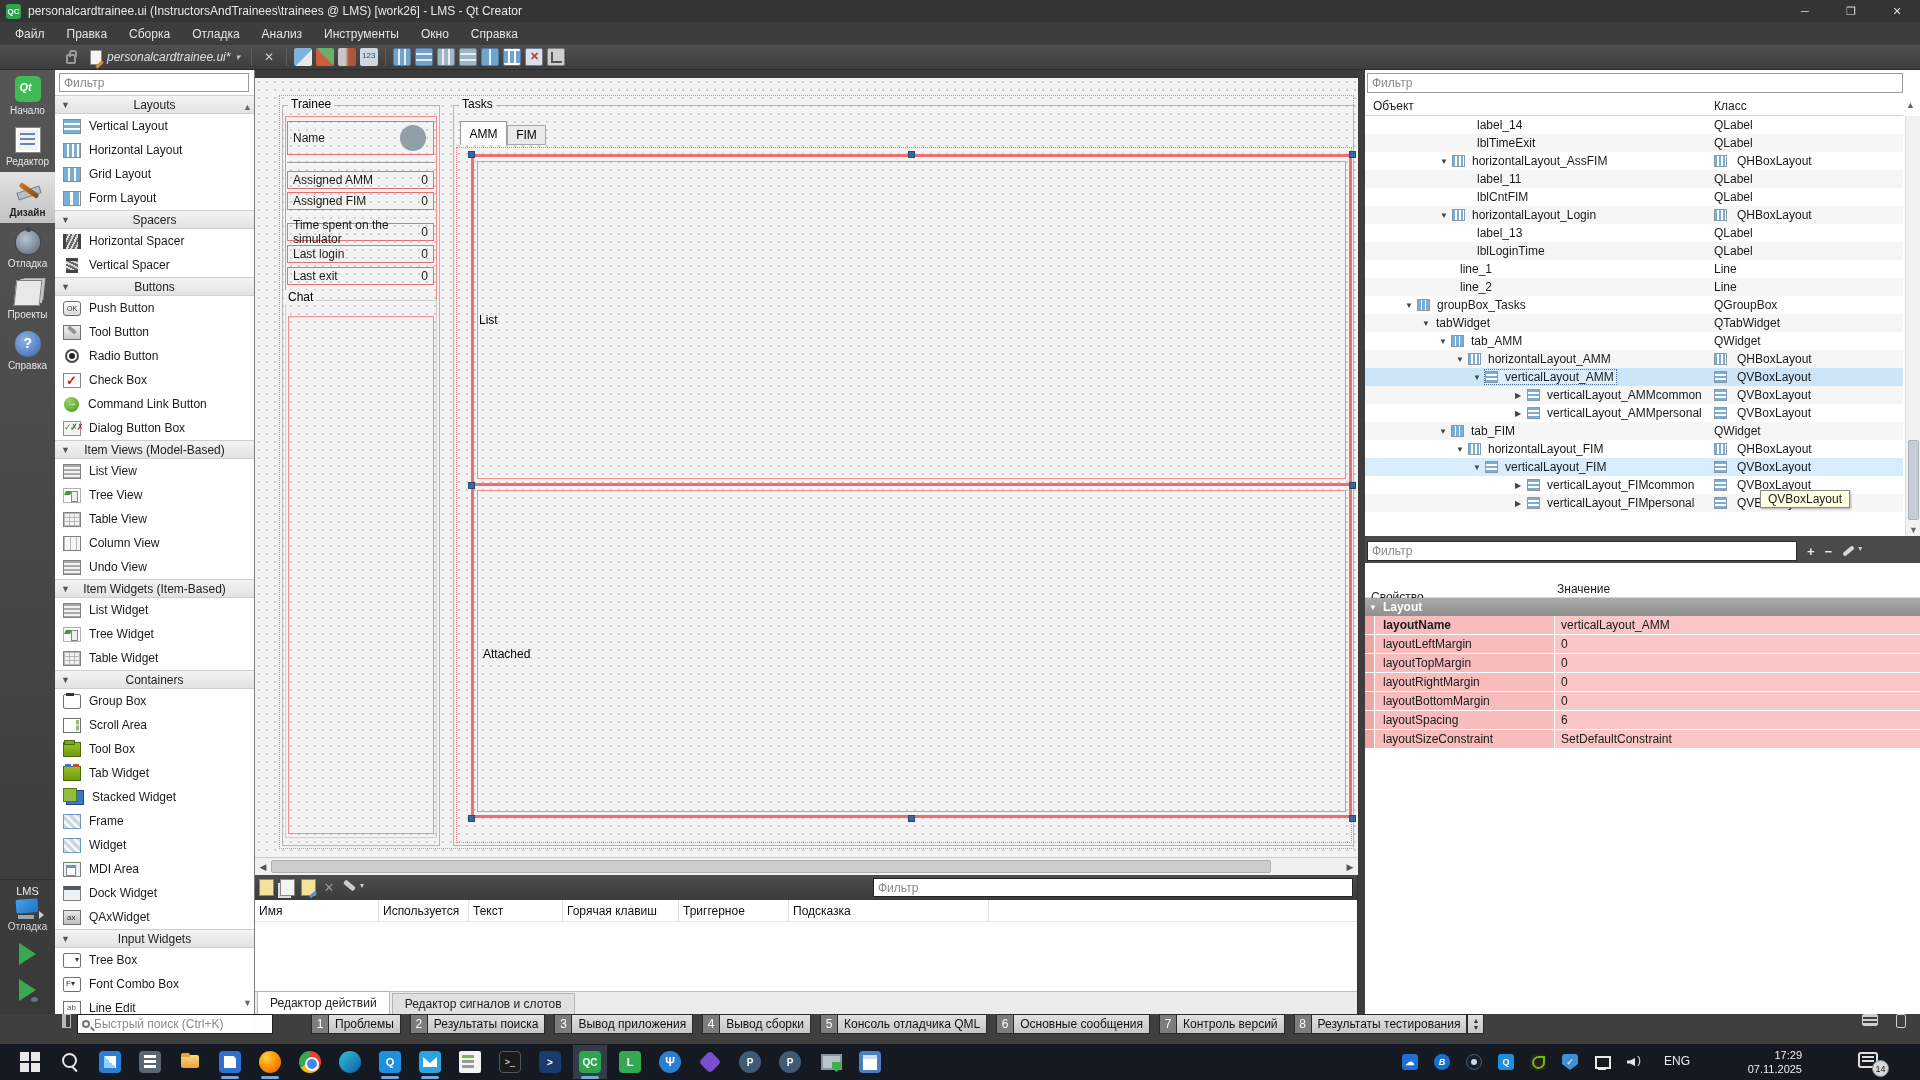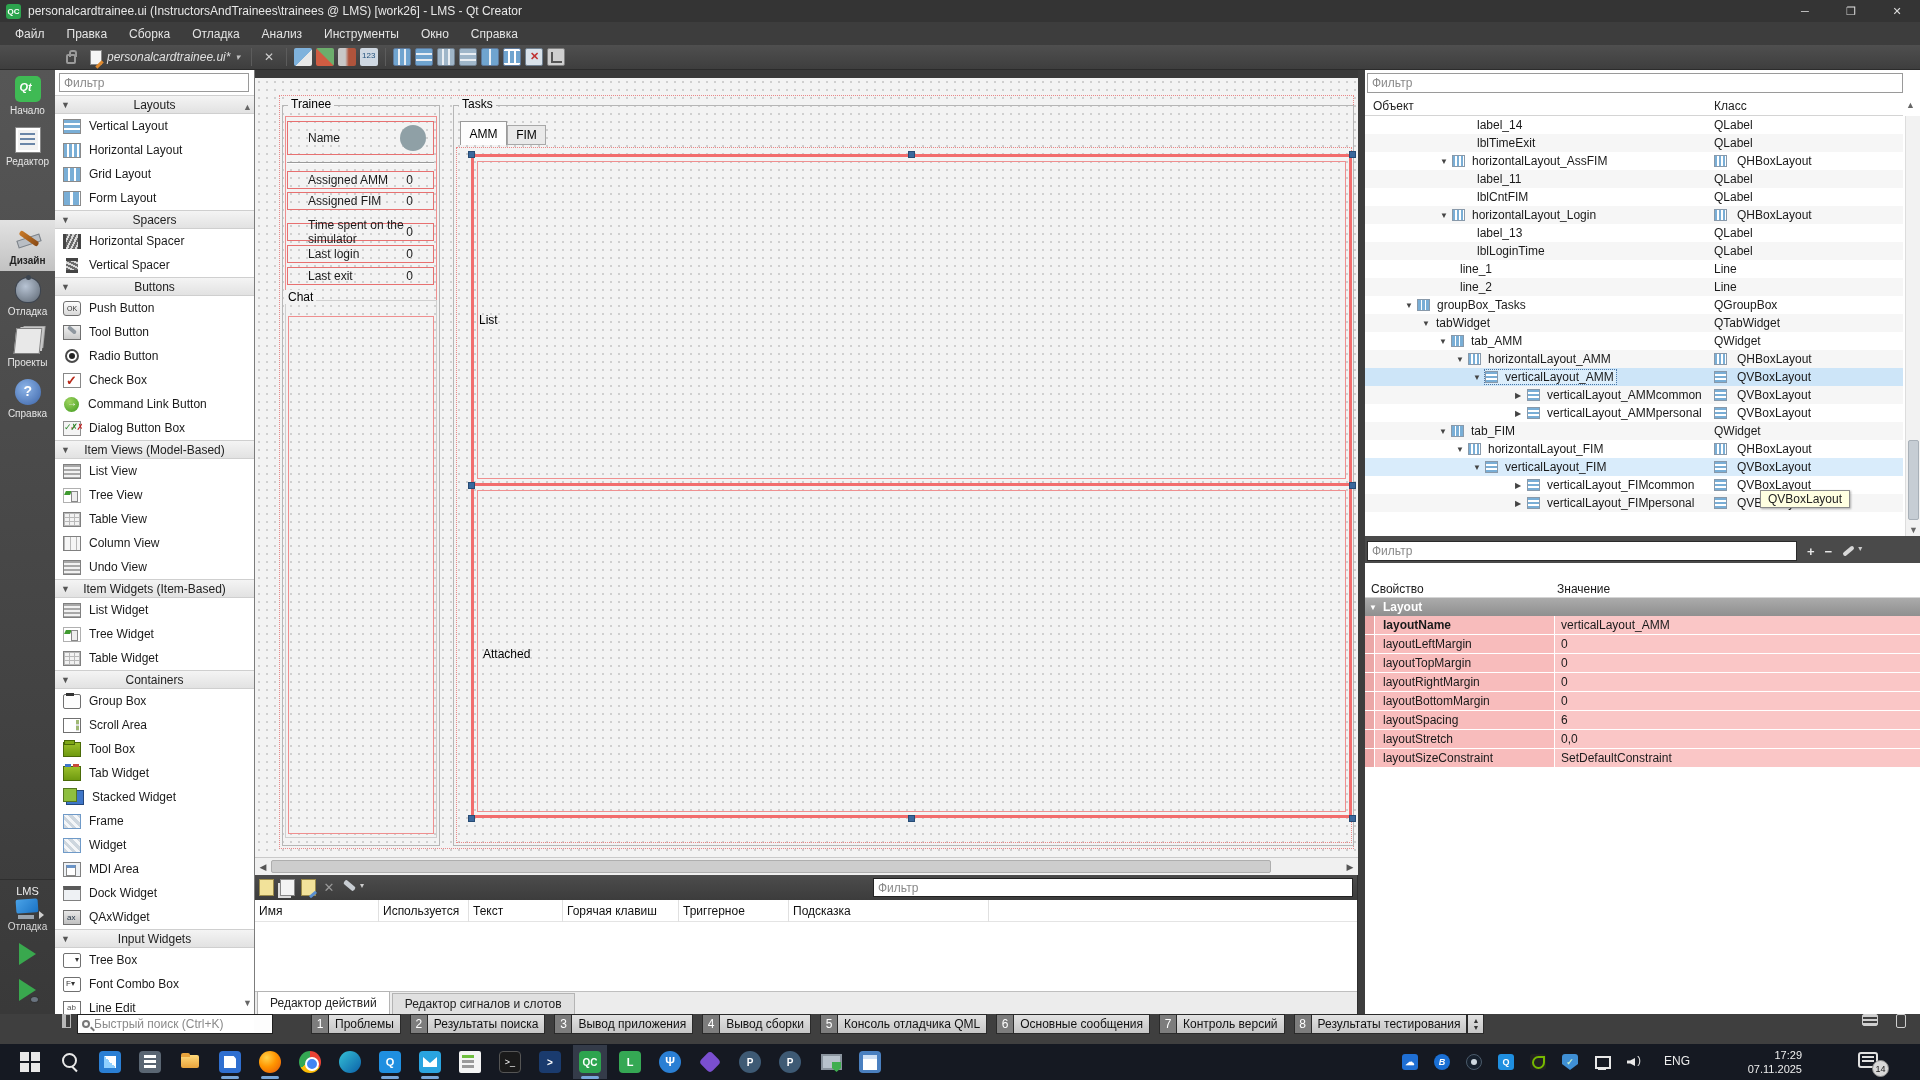--- a/index.html
+++ b/index.html
@@ -44,21 +44,21 @@
   .tb-icon[data-icon="layout-grid-icon"] { background:repeating-linear-gradient(90deg,#6fa4cf 0 4px,#fff 4px 6px),#fff; border:1px solid #5c789a; box-shadow:inset 0 -6px 0 -4px #fff, inset 0 6px 0 -4px #fff; }
   .tb-icon[data-icon="break-layout-icon"] { background:#d9e2ea; border:1px solid #708090; }
   .tb-icon[data-icon="break-layout-icon"]::after { content:"✕"; position:absolute; left:4px; top:1px; color:#c03434; font-weight:bold; font-size:11px; }
   .tb-icon[data-icon="adjust-size-icon"] { background:#cfcfcf; border:1px solid #808080; }
   .tb-icon[data-icon="adjust-size-icon"]::after { content:""; position:absolute; left:3px; top:3px; width:9px; height:9px; border-left:2px solid #555; border-bottom:2px solid #555; }
 
   
   #mode-sidebar { left:0; top:70px; width:55px; height:974px; background:linear-gradient(#565656,#383838); display:flex; flex-direction:column; align-items:center; }
   .mode { width:55px; padding:6px 0 5px; display:flex; flex-direction:column; align-items:center; gap:3px; }
   .mode .mode-label { font-size:10px; color:#e6e6e6; }
-  .mode.active { background:linear-gradient(#e2e2e2,#c2c2c2);margin-top:48px; }
+  .mode.active { background:linear-gradient(#e2e2e2,#c2c2c2); }
   .mode.active .mode-label { color:#222; font-weight:bold; }
   .mode-icon { width:26px; height:26px; position:relative; }
   .mi-home { background:#3fba54; border-radius:5px; }
   .mi-home::after { content:"Qt"; position:absolute; left:5px; top:5px; color:#fff; font-size:11px; font-weight:bold; font-style:italic; }
   .mi-editor { background:#f2f2f2; border:1px solid #888; box-shadow:inset 0 0 0 2px #fff; }
   .mi-editor::after { content:""; position:absolute; left:4px; top:5px; width:15px; height:12px;
      background:repeating-linear-gradient(180deg,#6a86a8 0 2px,transparent 2px 5px); }
   .mi-design::before { content:""; position:absolute; left:2px; top:11px; width:22px; height:6px; background:#b9bec4; border:1px solid #7c8288; transform:rotate(-18deg); }
   .mi-design::after { content:""; position:absolute; left:3px; top:10px; width:22px; height:5px; background:linear-gradient(90deg,#c87a28,#8a4a14); border-radius:2px; transform:rotate(35deg); }
   .mi-debug { background:radial-gradient(circle at 40% 35%,#b8c4d4,#5c6672); border-radius:50% 50% 46% 46%; width:24px; height:24px; margin:1px; box-shadow:0 0 0 1px #3c4450; }
@@ -139,21 +139,21 @@
   .wb-scroll-up { position:absolute; right:2px; top:32px; color:#666; font-size:9px; }
   .wb-scroll-down { position:absolute; right:2px; bottom:6px; color:#666; font-size:9px; }
 
   
   #canvas { left:255px; top:78px; width:1103px; height:787px; background:#f3f3f3;
     background-image:radial-gradient(#cfcfcf 1px, transparent 1.2px); background-size:8px 8px; overflow:hidden; }
   .red-dotted { border:1px dotted #e98888; }
   .red-solid { border:1px solid #ef8f8f; }
   .gb-border { border:1px solid #b6b6b6; }
   .gb-title { position:absolute; background:#f3f3f3; padding:0 3px; color:#000; z-index:2; }
-  .fld { position:absolute; border:1px solid #e77070; display:flex; align-items:center; justify-content:space-between; padding:0 20px; background:transparent; }
+  .fld { position:absolute; border:1px solid #e77070; display:flex; align-items:center; justify-content:space-between; padding:0 5px; background:transparent; }
   .sepline { position:absolute; height:2px; border-top:1px solid #9a9a9a; border-bottom:1px solid #fdfdfd; }
   #avatar-circle { position:absolute; width:26px; height:26px; border-radius:50%; background:#8fa0a6; }
   .tab { position:absolute; display:flex; align-items:center; justify-content:center; color:#000; }
   .tab.active { background:#fdfdfd; border:1px solid #9a9a9a; border-bottom:none; z-index:3; }
   .tab.inactive { background:#e9e9e9; border:1px solid #a8a8a8; }
   #sel-rect { position:absolute; border:3px solid #f26d6d; }
   #sel-divider { position:absolute; background:#f26d6d; height:3px; }
   .handle { position:absolute; width:7px; height:7px; background:#3a679c; border:1px solid #274b74; z-index:4; }
   .cv-label { position:absolute; color:#000; z-index:2; }
 
@@ -210,21 +210,21 @@
 
   #pe-divider { position:absolute; left:0; top:466px; width:555px; height:3px; background:#4a4a4a; }
   #pe-filter-row { position:absolute; left:0; top:469px; width:555px; height:24px; background:#4a4a4a; display:flex; align-items:center; }
   #pe-filter { margin-left:2px; width:430px; height:20px; border:1px solid #2a2a2a; padding:0 4px; }
   .pe-tool { color:#e8e8e8; font-size:13px; font-weight:bold; margin-left:10px; }
   .pe-wrench { position:relative; width:20px; height:16px; margin-left:10px; }
   .pe-wrench::before { content:""; position:absolute; left:0; top:6px; width:13px; height:4px; background:#d8d8d8; border-radius:2px; transform:rotate(-40deg); }
   .pe-wrench::after { content:"▾"; position:absolute; right:0; top:1px; color:#ccc; font-size:8px; }
   #pe-objline { position:absolute; left:0; top:493px; width:555px; height:17px; border-bottom:1px solid #c4c4c4; padding-left:5px; display:flex; align-items:center; color:#111; background:#fff; }
   #pe-header { position:absolute; left:0; top:510px; width:555px; height:18px; border-bottom:1px solid #d4d4d4; background:#fff; }
-  #pe-header .h1 { position:absolute; left:6px; top:2px; } #pe-header .h2 { position:absolute; left:192px; top:2px; }
+  #pe-header .h1 { position:absolute; left:6px; top:10px; } #pe-header .h2 { position:absolute; left:192px; top:2px; }
   #pe-section { position:absolute; left:0; top:528px; width:555px; height:18px; background:linear-gradient(#ababab,#8f8f8f); color:#fff; font-weight:bold; display:flex; align-items:center; }
   #pe-section .chev { font-size:8px; margin:0 6px 0 4px; }
   #pe-rows { position:absolute; left:0; top:546px; width:555px; }
   .pe-row { position:relative; height:19px; display:flex; border-bottom:1px solid #fff; }
   .pe-row .gutter { width:10px; background:#eba7a7; border-right:1px solid #fff; }
   .pe-row .pname { width:180px; background:#f8bcbc; display:flex; align-items:center; padding-left:8px; border-right:1px solid #fff; }
   .pe-row .pval { flex:1; background:#fac6c6; display:flex; align-items:center; padding-left:6px; }
   .pe-row .pname.bold { font-weight:bold; }
 
   
@@ -931,25 +931,20 @@
         <div class="pname">layoutBottomMargin</div>
         <div class="pval">0</div>
       </div>
       <div class="pe-row">
         <div class="gutter"></div>
         <div class="pname">layoutSpacing</div>
         <div class="pval">6</div>
       </div>
       <div class="pe-row">
         <div class="gutter"></div>
-        <div class="pname">layoutStretch</div>
-        <div class="pval">0,0</div>
-      </div>
-      <div class="pe-row">
-        <div class="gutter"></div>
         <div class="pname">layoutSizeConstraint</div>
         <div class="pval">SetDefaultConstraint</div>
       </div>
     </div>
 </div>
 
 <div id="statusbar" class="abs">
   <div id="sb-toggle"></div>
   <div id="locator">
     <div class="mag"></div>

